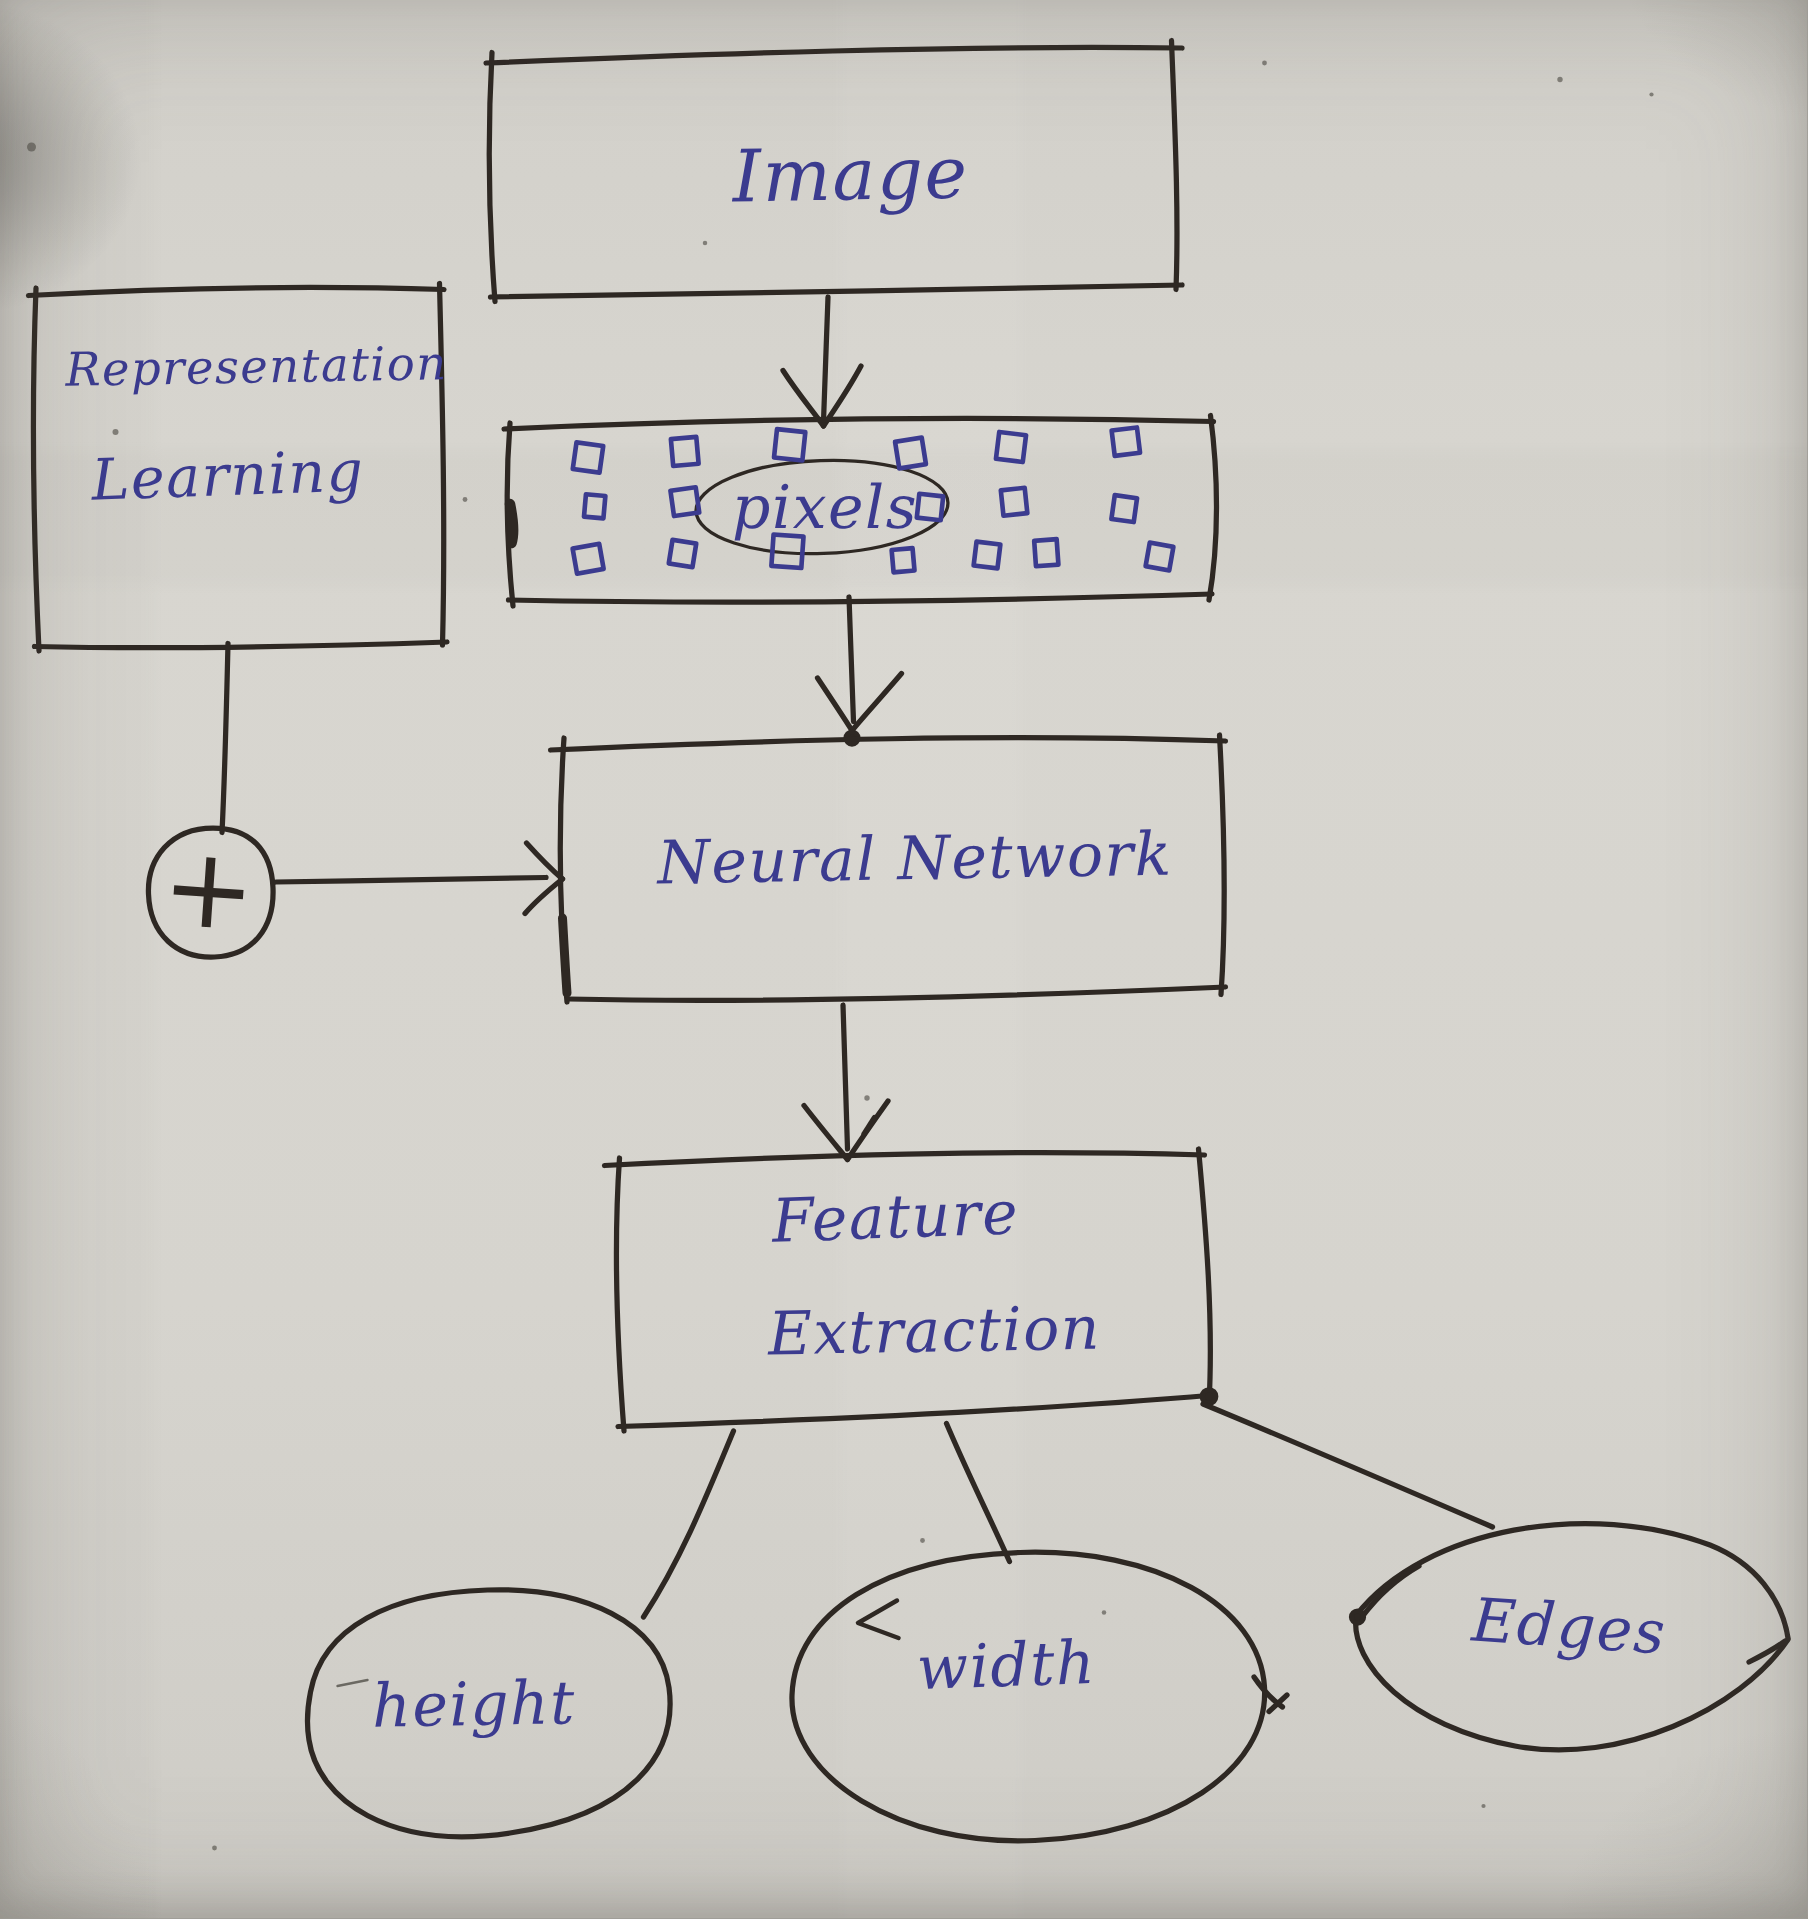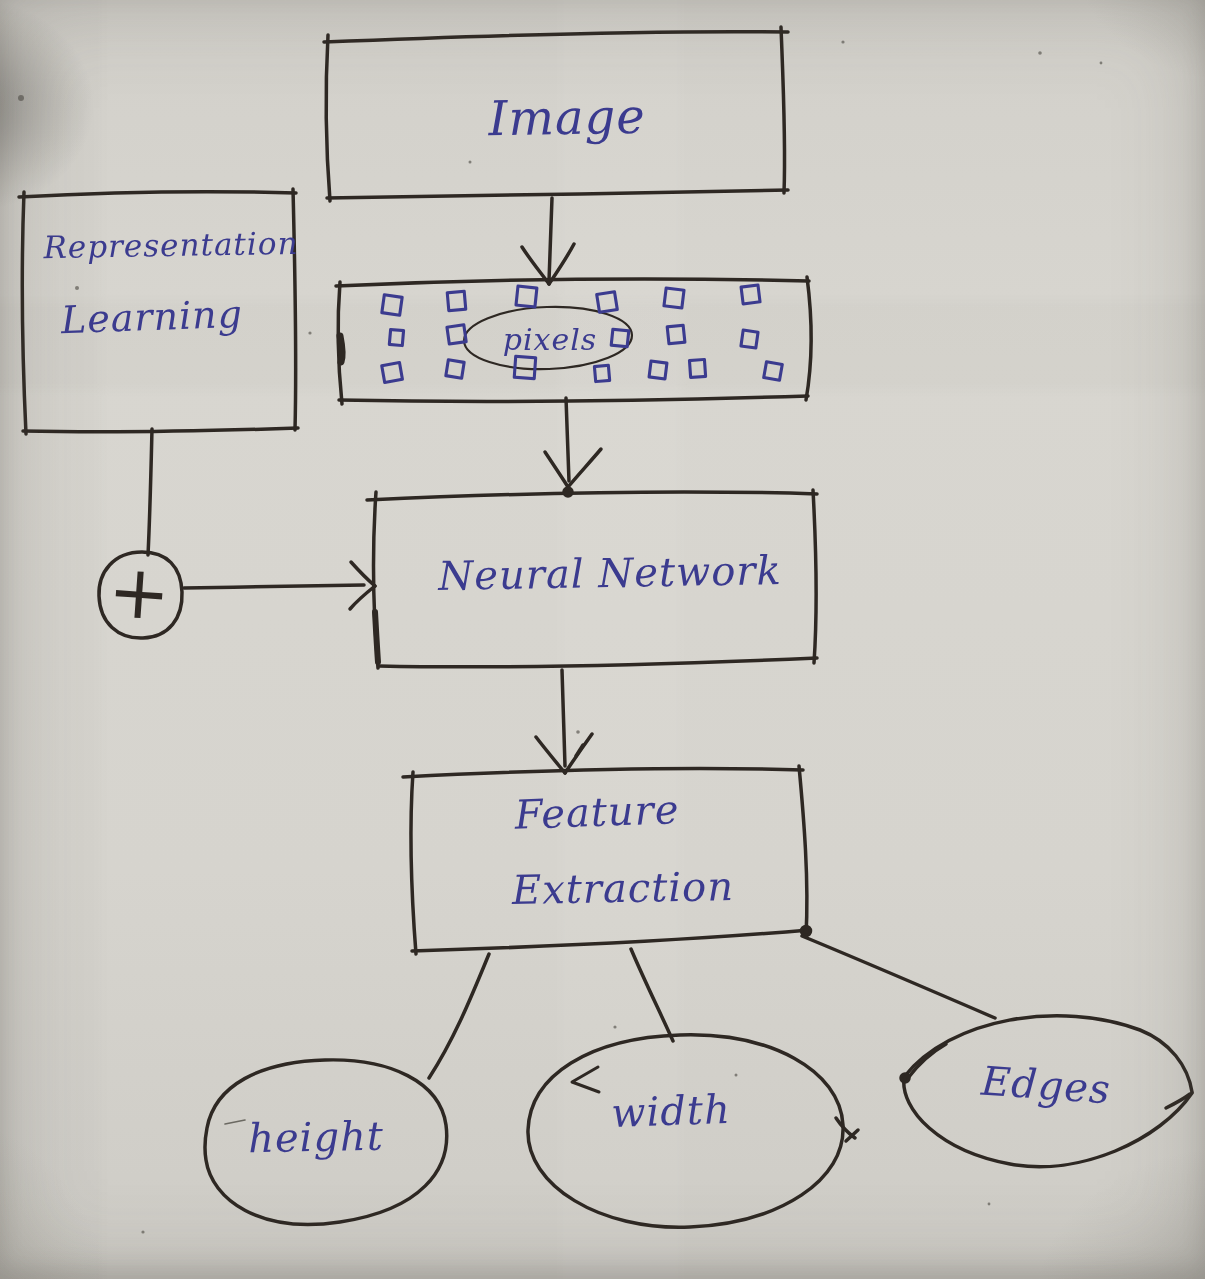--- a/index.html
+++ b/index.html
@@ -177,21 +177,21 @@
       <circle cx="615" cy="1027" r="1.6"></circle>
       <circle cx="736" cy="1075" r="1.5"></circle>
       <circle cx="143" cy="1232" r="1.6"></circle>
       <circle cx="989" cy="1204" r="1.4"></circle>
       <circle cx="310" cy="333" r="1.6"></circle>
     </g>
   </svg>
 
   <div class="lbl" style="left:567px;top:117px;font-size:48px;transform:translate(-50%,-50%) rotate(-1deg);">Image</div>
 
-  <div class="lbl" style="left:550px;top:339px;font-size:30px;">pixels</div>
+  <div class="lbl" style="left:550px;top:339px;font-size:40px;">pixels</div>
 
   <div class="lbl" style="left:171px;top:245px;font-size:31px;transform:translate(-50%,-50%) rotate(-1deg);">Representation</div>
 
   <div class="lbl" style="left:152px;top:317px;font-size:38px;transform:translate(-50%,-50%) rotate(-2deg);">Learning</div>
 
   <div class="lbl" style="left:610px;top:573px;font-size:40px;transform:translate(-50%,-50%) rotate(-1deg);">Neural Network</div>
 
   <div class="lbl" style="left:597px;top:812px;font-size:40px;transform:translate(-50%,-50%) rotate(-2deg);">Feature</div>
 
   <div class="lbl" style="left:623px;top:888px;font-size:40px;transform:translate(-50%,-50%) rotate(-1deg);">Extraction</div>

